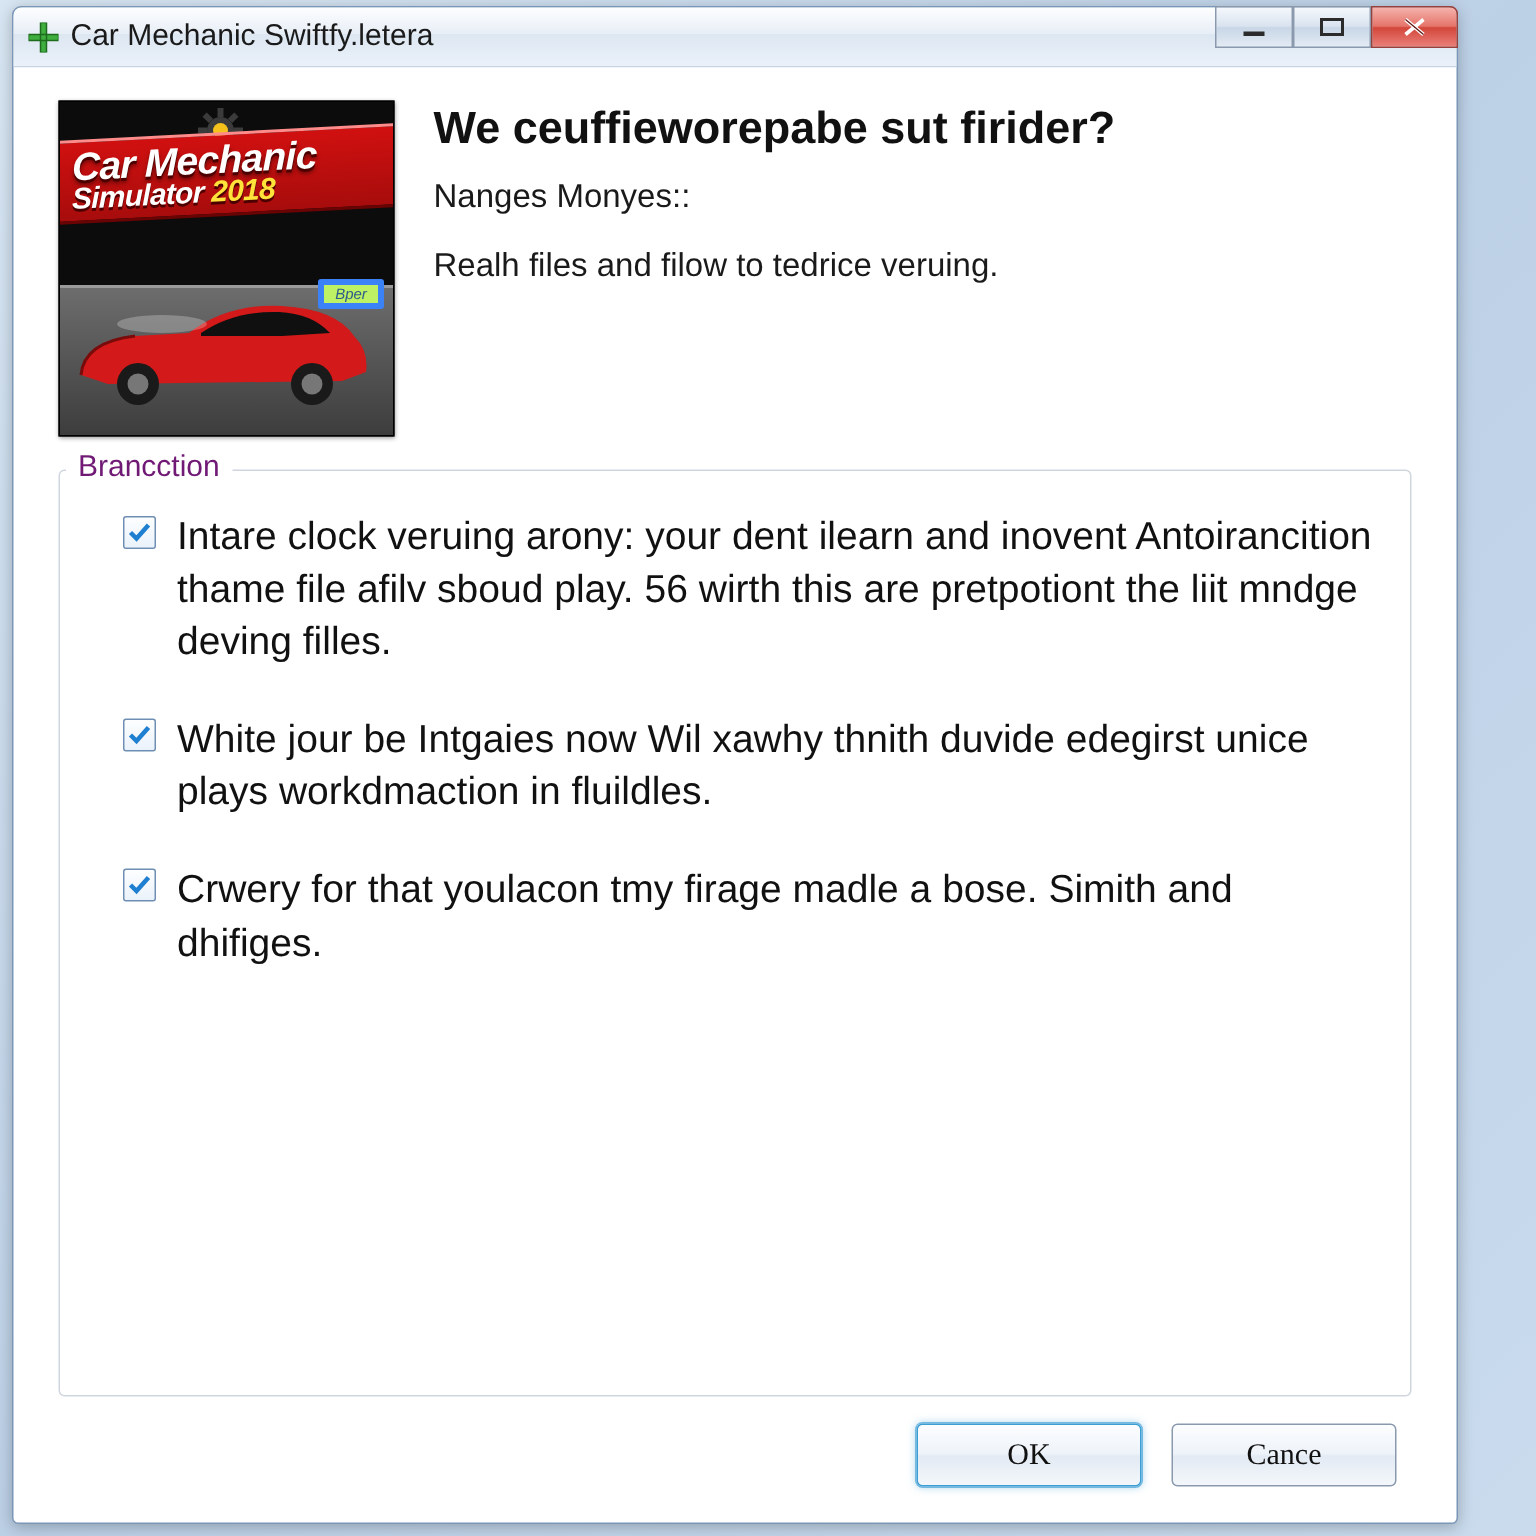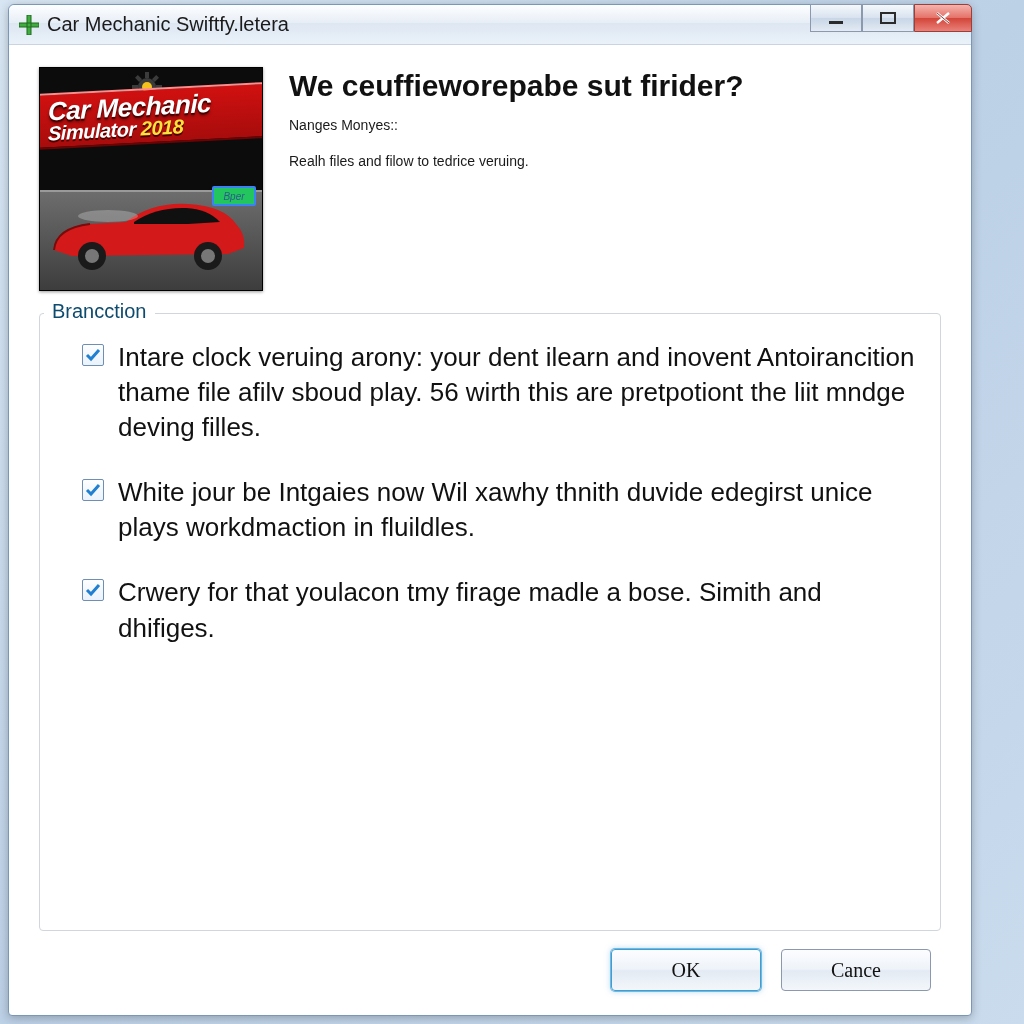--- a/index.html
+++ b/index.html
@@ -106,46 +106,46 @@
     position: absolute; left:0; right:0; bottom:0; height: 100px;
     background: linear-gradient(#6d6d6d, #3d3d3d);
     border-top: 2px solid #9a9a9a;
   }
   .car {
     position: absolute; bottom: 16px; left: 8px; width: 200px; height: 80px;
   }
   .badge-small {
     position: absolute; right: 6px; bottom: 84px;
     width: 44px; height: 20px;
-    background: #22c55e; border: 2px solid #3b82f6; border-radius: 2px;
+    background: #bef264; border: 4px solid #3b82f6; border-radius: 2px;
     font-size: 10px; font-style: italic; color: #2d5c8b;
     display:flex; align-items:center; justify-content:center;
   }
   .intro-text { flex: 1 1 auto; }
   .headline {
     font-size: 30px; font-weight: 700; color: #111;
     margin: 2px 0 14px 0;
   }
   .para {
-    font-size: 14px; color: #1a1a1a;
+    font-size: 22px; color: #1a1a1a;
     line-height: 1.28; margin: 4px 0 18px 0;
   }
   
   .group {
     margin-top: 22px;
     border: 1px solid #d0d6dd;
     border-radius: 4px;
     padding: 26px 24px 10px 24px;
     position: relative;
     flex: 1 1 auto;
   }
   .group-legend {
     position: absolute; top: -14px; left: 4px;
     background: #fff; padding: 0 8px;
-    font-size: 20px; color: #0c4a6e;
+    font-size: 20px; color: #701a75;
   }
   .option {
     display: flex; gap: 14px; align-items: flex-start;
     margin: 0 0 30px 18px;
     max-width: 880px;
   }
   .chk {
     width: 22px; height: 22px; flex: 0 0 22px;
     margin-top: 4px;
     border: 1px solid #6f8eb3;

